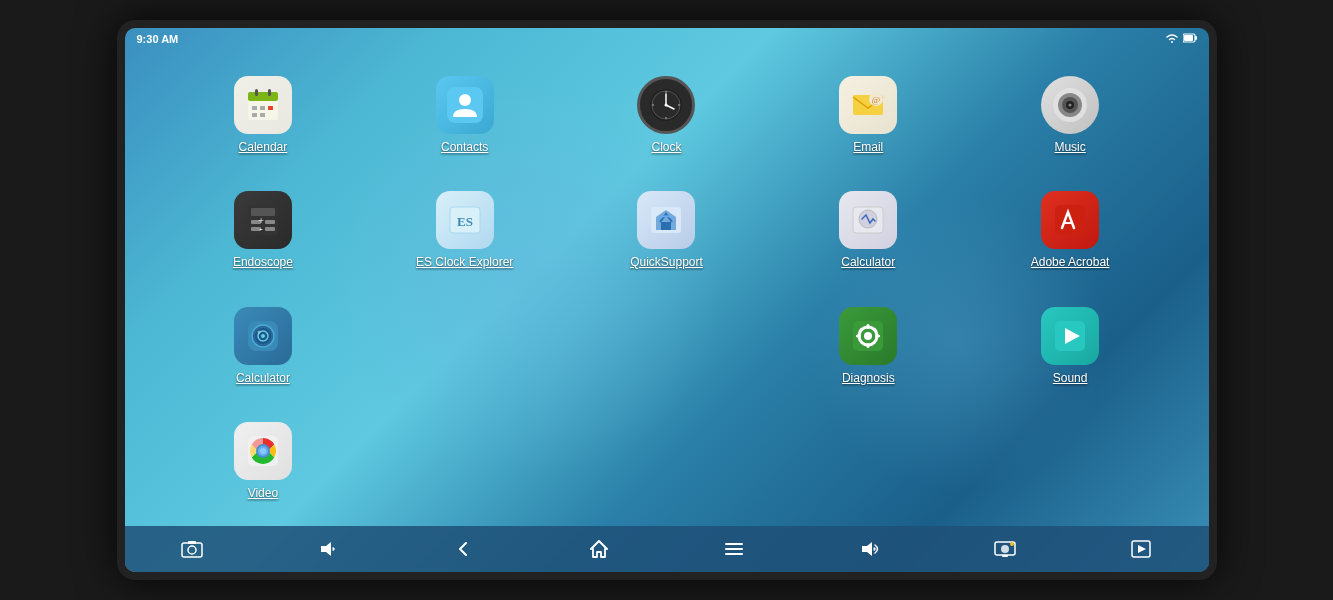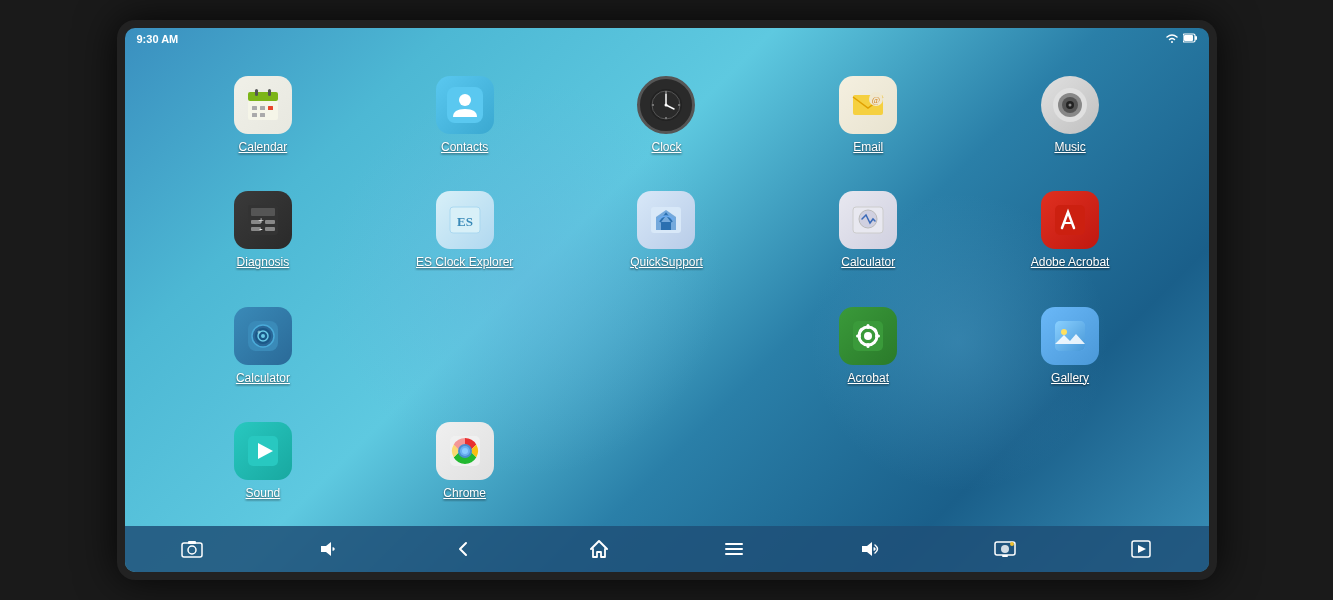--- a/index.html
+++ b/index.html
@@ -281,21 +281,21 @@
             <rect x="3" y="3" width="30" height="30" rx="3" fill="#333"></rect>
             <rect x="6" y="6" width="24" height="8" rx="1" fill="#555"></rect>
             <rect x="6" y="18" width="10" height="4" rx="1" fill="#888"></rect>
             <rect x="20" y="18" width="10" height="4" rx="1" fill="#888"></rect>
             <rect x="6" y="25" width="10" height="4" rx="1" fill="#888"></rect>
             <rect x="20" y="25" width="10" height="4" rx="1" fill="#888"></rect>
             <text x="16" y="22" text-anchor="middle" font-size="10" fill="white">+</text>
             <text x="16" y="30" text-anchor="middle" font-size="10" fill="white">-</text>
           </svg>
         </div>
-        <span class="app-label">Diagnosis</span>
+        <span class="app-label">Endoscope</span>
       </div>
 
       <div class="app-item">
         <div class="app-icon icon-esfile">
           <svg viewBox="0 0 36 36" xmlns="http://www.w3.org/2000/svg">
             <rect x="3" y="5" width="30" height="26" rx="3" fill="#d8f0f8"></rect>
             <rect x="3" y="5" width="30" height="26" rx="3" fill="none" stroke="#aad8f0" stroke-width="1"></rect>
             <text x="18" y="24" text-anchor="middle" font-size="13" font-weight="bold" fill="#3a8ab8">ES</text>
           </svg>
         </div>
@@ -362,40 +362,23 @@
             <circle cx="18" cy="18" r="9" fill="none" stroke="white" stroke-width="3"></circle>
             <circle cx="18" cy="18" r="4" fill="white"></circle>
             <rect x="16.5" y="6" width="3" height="5" rx="1.5" fill="white"></rect>
             <rect x="16.5" y="25" width="3" height="5" rx="1.5" fill="white"></rect>
             <rect x="6" y="16.5" width="5" height="3" rx="1.5" fill="white"></rect>
             <rect x="25" y="16.5" width="5" height="3" rx="1.5" fill="white"></rect>
             <rect x="9.5" y="9.5" width="3" height="5" rx="1.5" fill="white" transform="rotate(45 11 12)"></rect>
             <rect x="23.5" y="9.5" width="3" height="5" rx="1.5" fill="white" transform="rotate(-45 25 12)"></rect>
           </svg>
         </div>
-        <span class="app-label">Acrobat</span>
-      </div>
-
-      <div class="app-item">
-        <div class="app-icon icon-gallery">
-          <svg viewBox="0 0 36 36" xmlns="http://www.w3.org/2000/svg">
-            <rect x="3" y="3" width="30" height="30" rx="5" fill="#6ab8f8"></rect>
-            <rect x="3" y="3" width="30" height="30" rx="5" fill="url(#galleryGrad)"></rect>
-            <defs>
-              <linearGradient id="galleryGrad" x1="0" y1="0" x2="1" y2="1">
-                <stop offset="0%" stop-color="#8ad0ff"></stop>
-                <stop offset="100%" stop-color="#4898d8"></stop>
-              </linearGradient>
-            </defs>
-            <circle cx="12" cy="14" r="3" fill="#ffe060"></circle>
-            <path d="M3 26 L12 17 L18 23 L24 16 L33 26 Z" fill="white" opacity="0.85"></path>
-          </svg>
-        </div>
-        <span class="app-label">Gallery</span>
-      </div>
+        <span class="app-label">Diagnosis</span>
+      </div>
+
 
       <div class="app-item">
         <div class="app-icon icon-video">
           <svg viewBox="0 0 36 36" xmlns="http://www.w3.org/2000/svg">
             <rect x="3" y="3" width="30" height="30" rx="5" fill="#28c8c0"></rect>
             <polygon points="13,10 13,26 28,18" fill="white"></polygon>
           </svg>
         </div>
         <span class="app-label">Sound</span>
       </div>
@@ -411,21 +394,21 @@
             <path d="M29.25 11.5 A13 13 0 0 1 29.25 24.5 L23 18 A6 6 0 0 0 23 18 Z" fill="#f8c010"></path>
             <path d="M29.25 24.5 A13 13 0 0 1 6.75 24.5 L13 18 A6 6 0 0 0 23 18 Z" fill="#22b830"></path>
             <path d="M6.75 24.5 A13 13 0 0 1 6.75 11.5 L13 18 A6 6 0 0 0 18 12 Z" fill="#f8c010" opacity="0.6"></path>
             <path d="M6.75 11.5 A13 13 0 0 1 18 5 L18 12 A6 6 0 0 0 13 18 Z" fill="#e83030" opacity="0.5"></path>
 
             <circle cx="18" cy="18" r="7" fill="#4a8fd0"></circle>
             <circle cx="18" cy="18" r="5" fill="#6aaff0"></circle>
             <circle cx="18" cy="18" r="3" fill="#88ccff"></circle>
           </svg>
         </div>
-        <span class="app-label">Chrome</span>
+        <span class="app-label">Video</span>
       </div>
 
     </div>
 
     <div class="nav-bar">
 
       <div class="nav-btn">
         <svg width="22" height="18" viewBox="0 0 22 18" fill="white">
           <rect x="1" y="3" width="20" height="14" rx="2" stroke="white" stroke-width="1.5" fill="none"></rect>
           <rect x="7" y="1" width="8" height="3" rx="1" fill="white"></rect>

